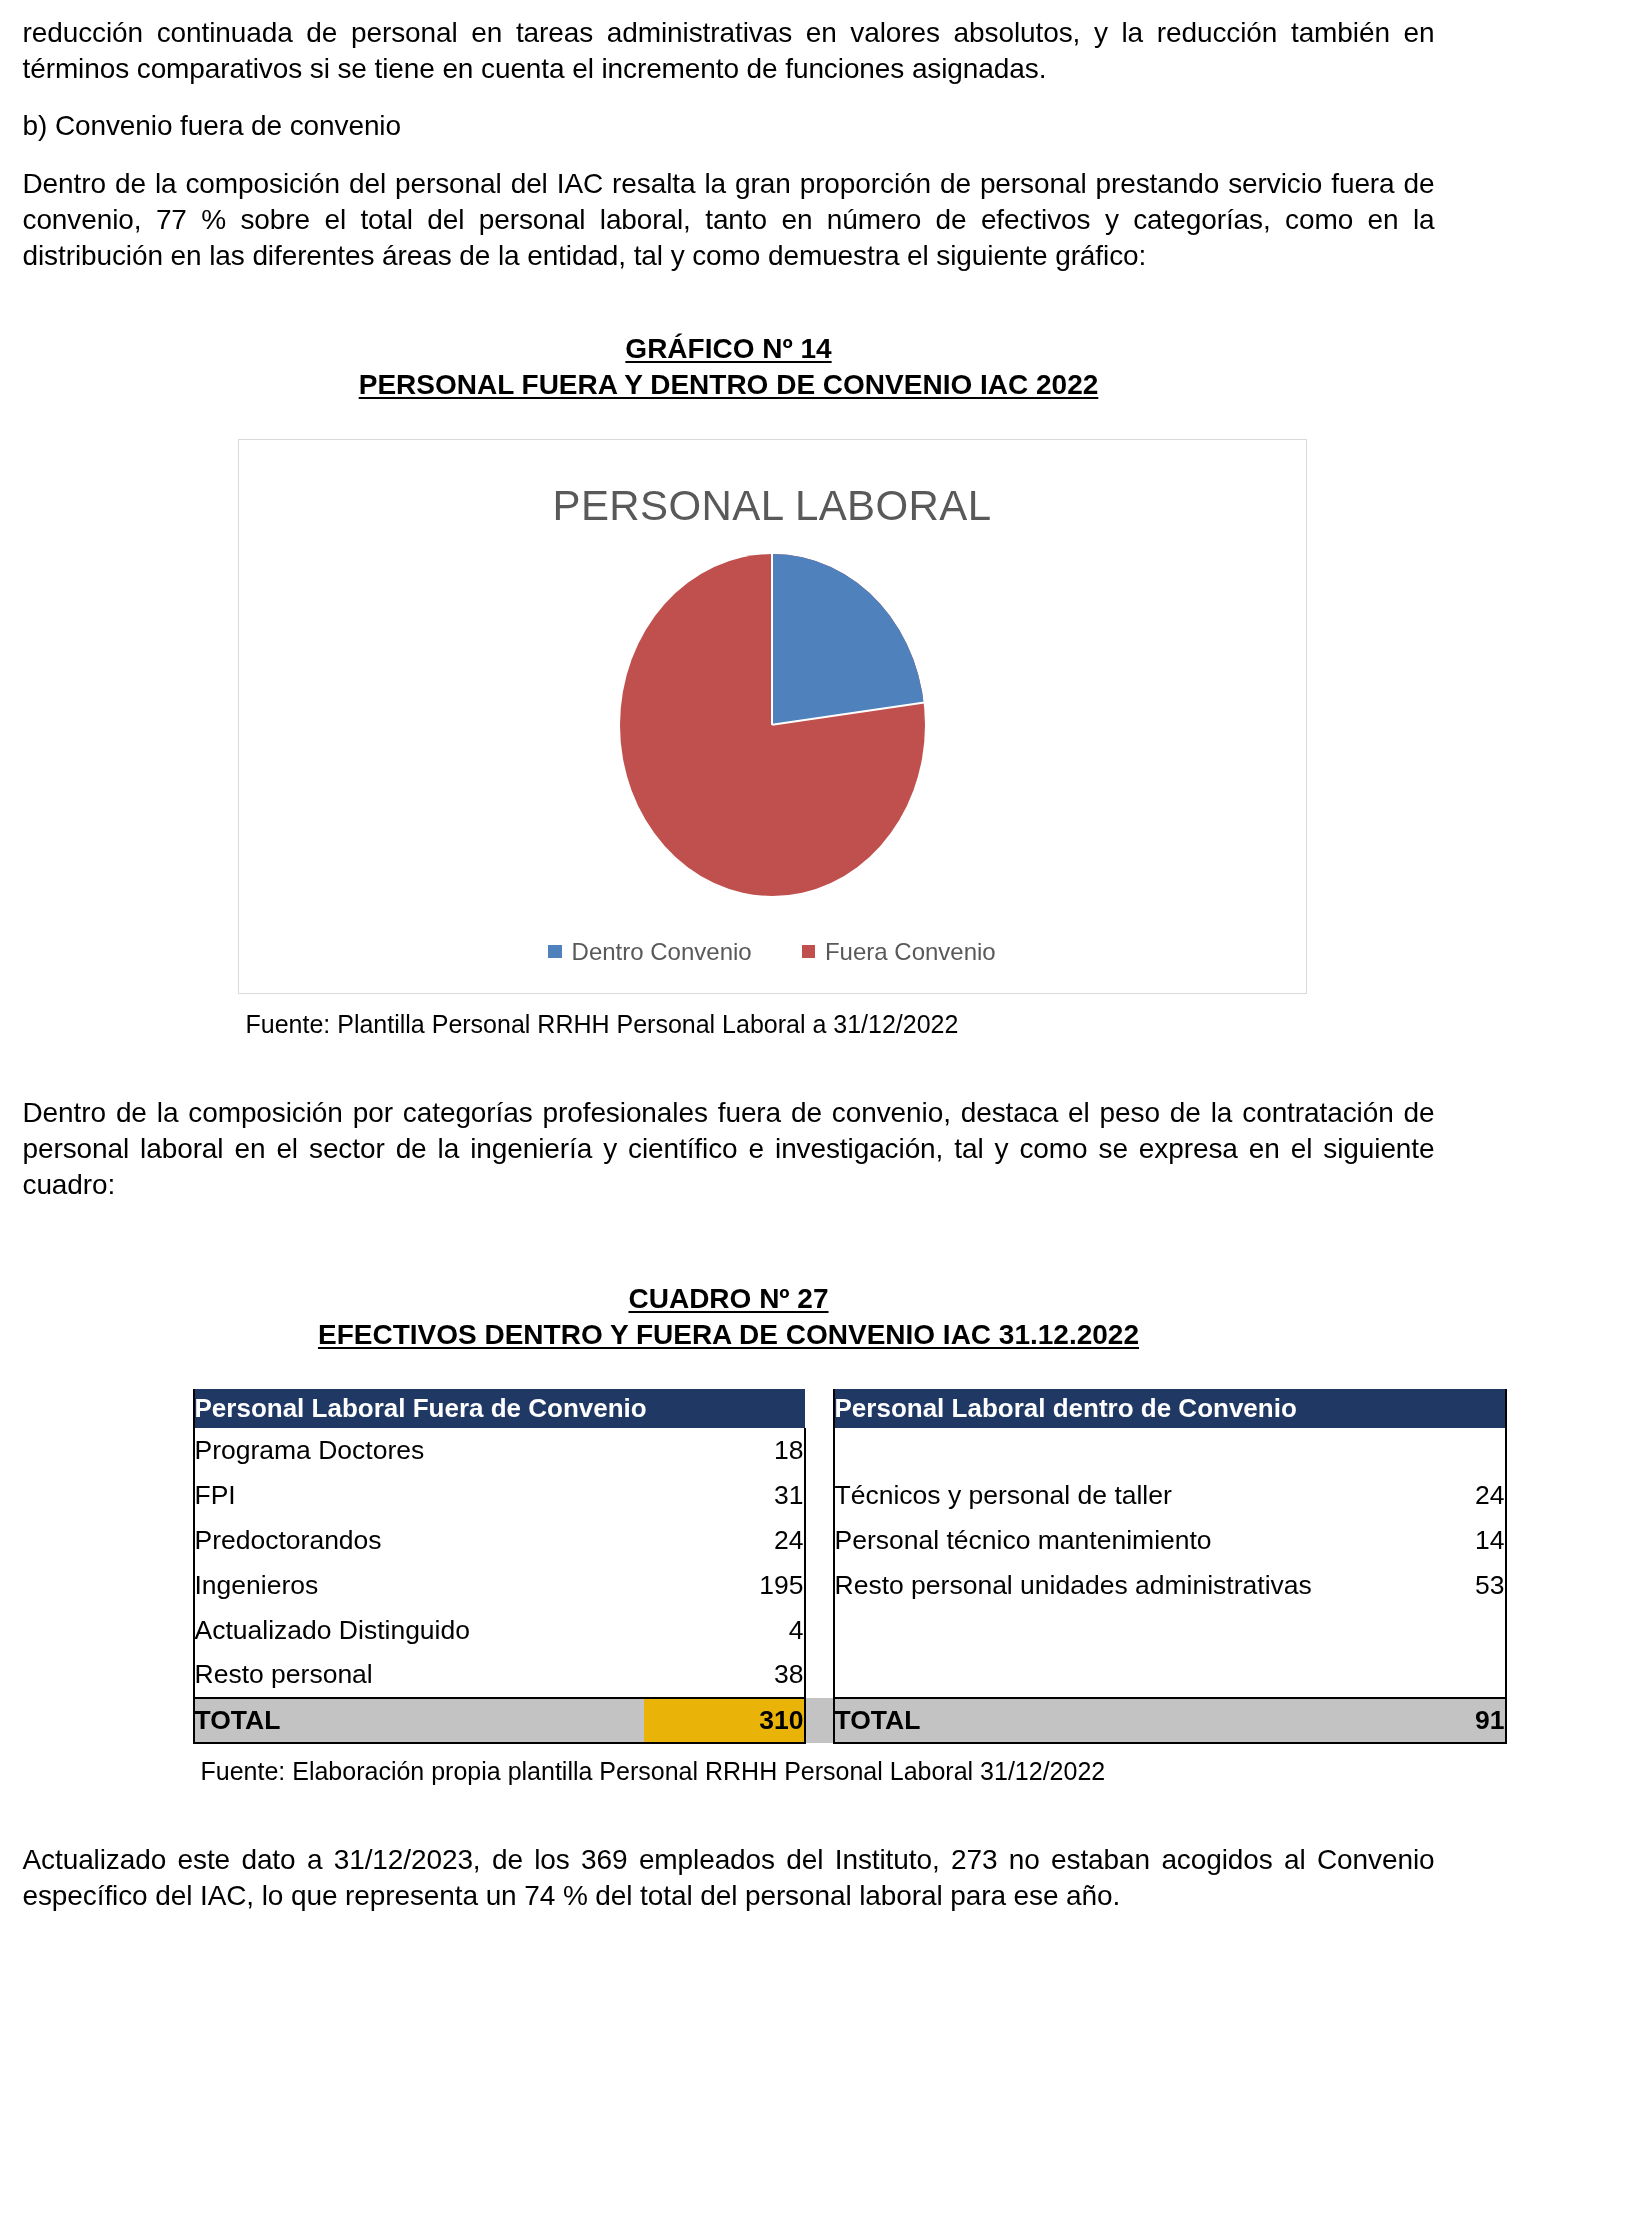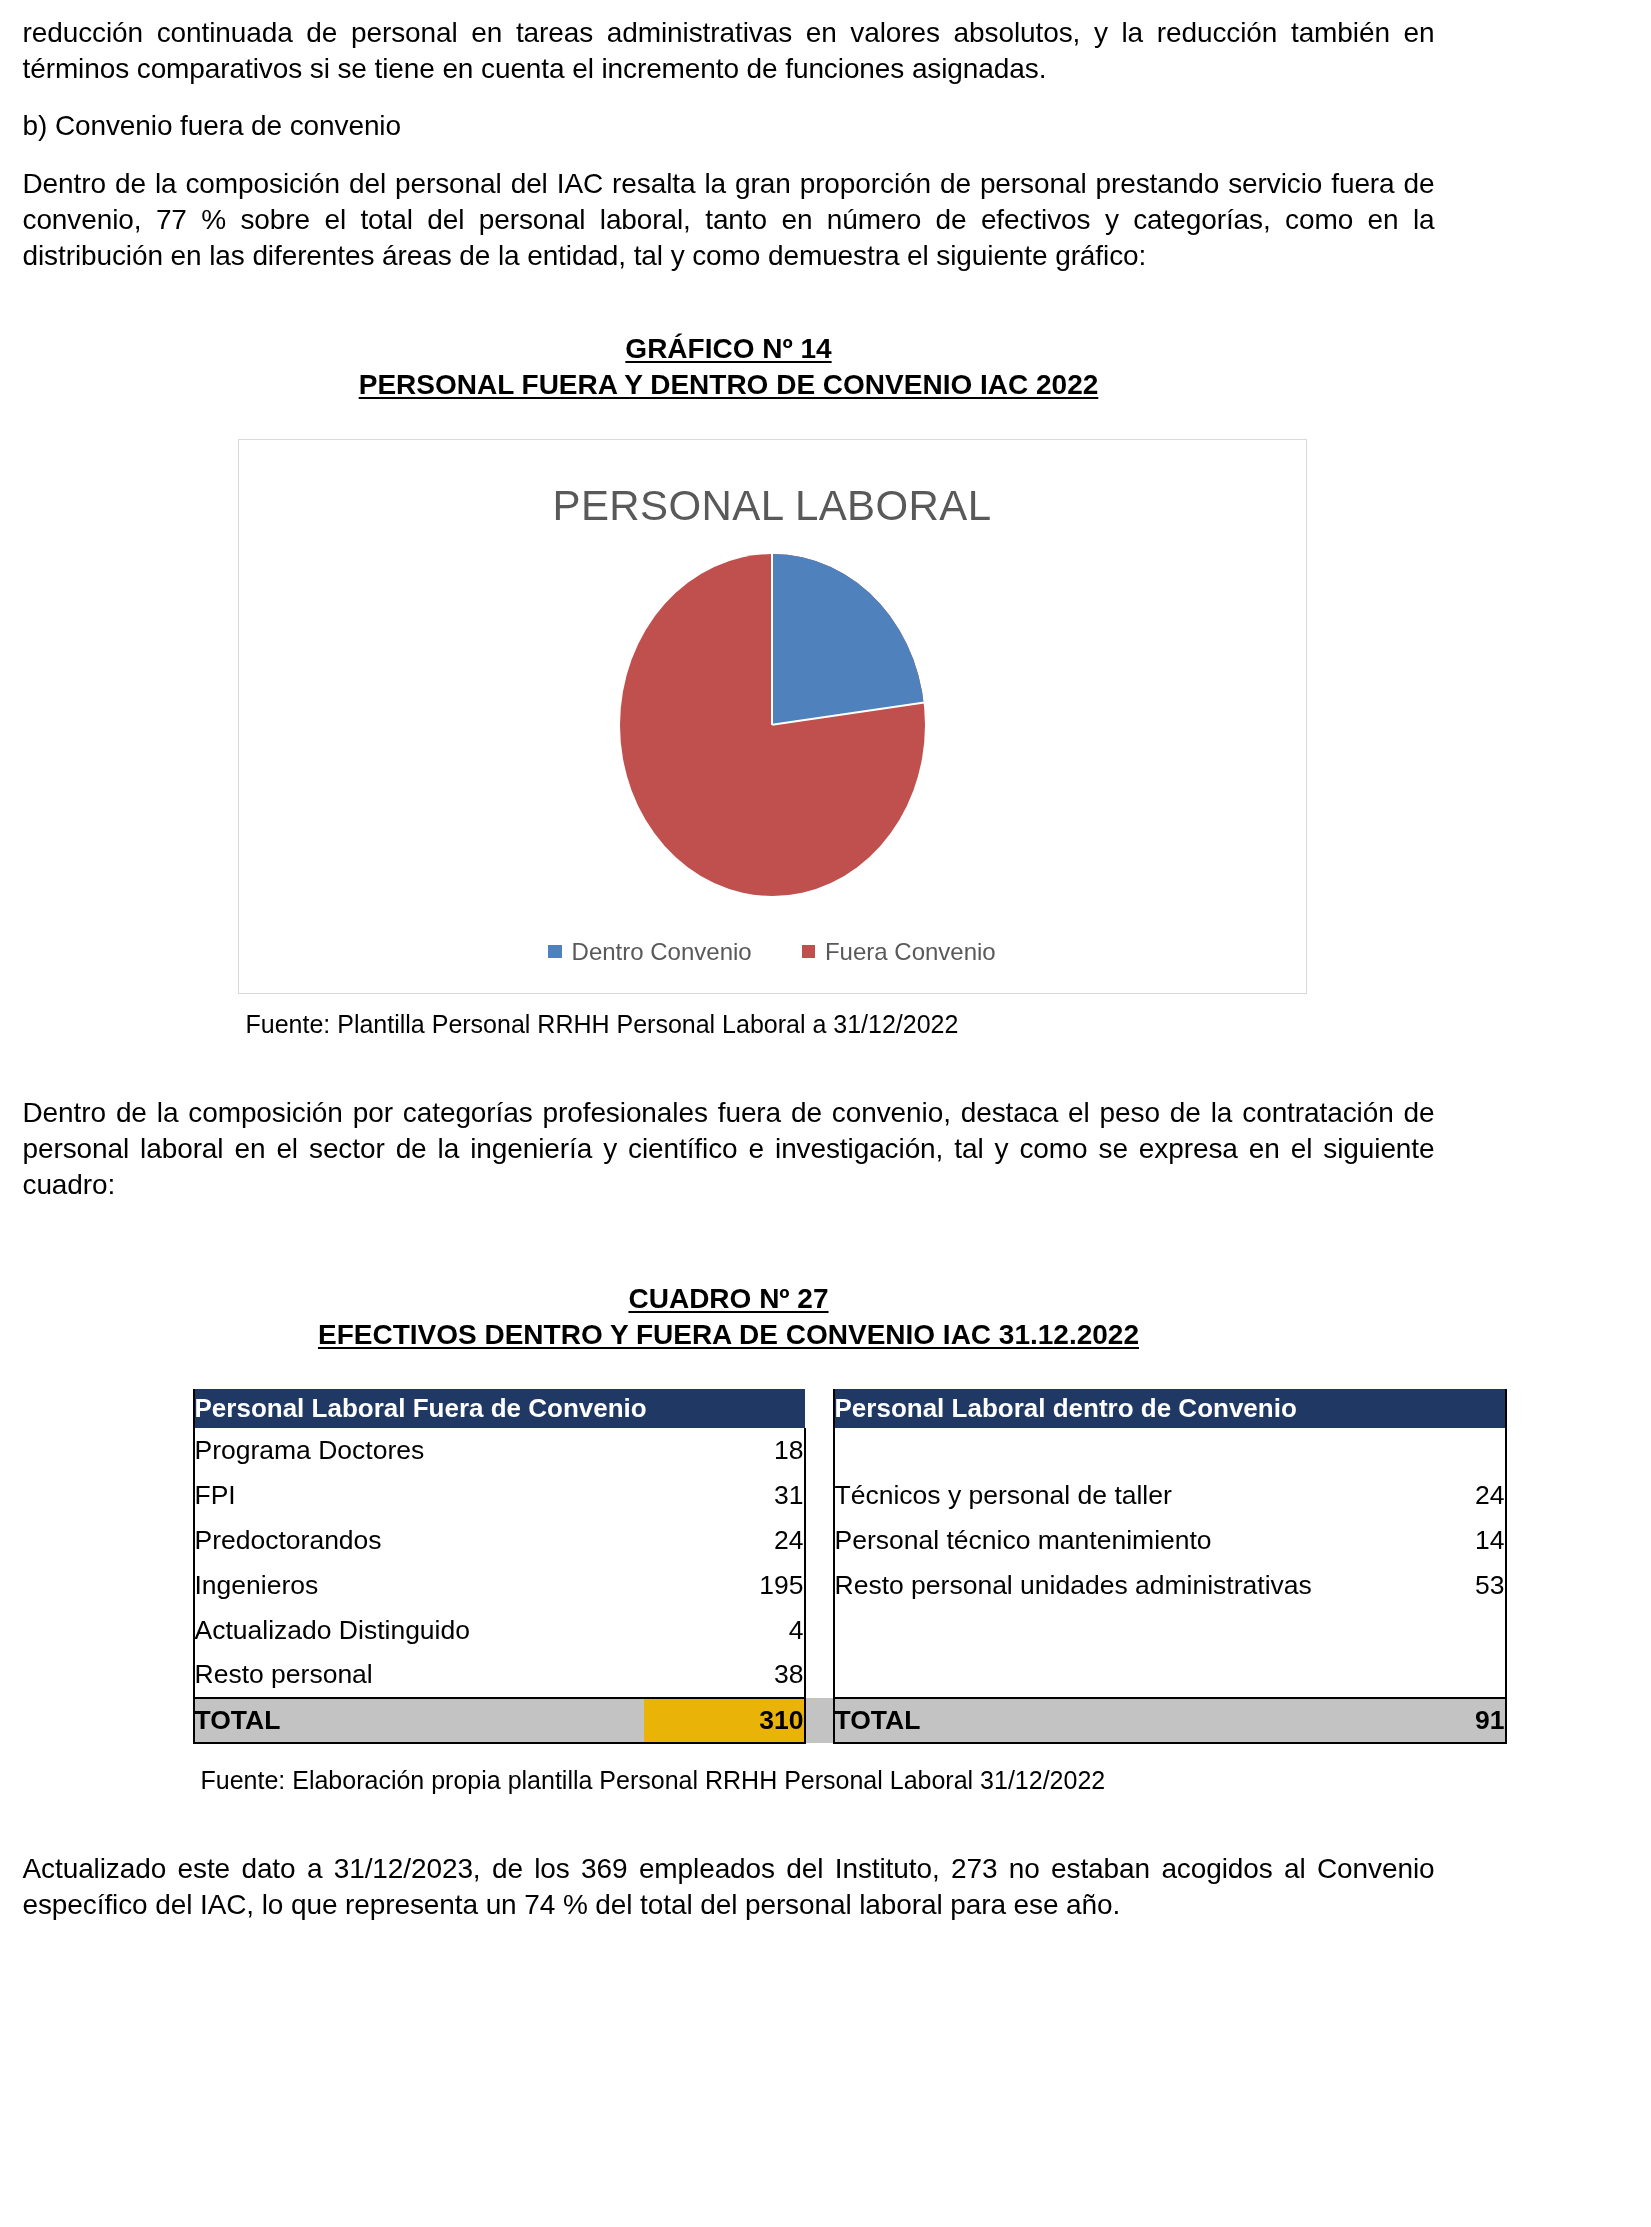--- a/index.html
+++ b/index.html
@@ -127,21 +127,21 @@
     display: inline-block;
   }
 
   .caption {
     font-size: 25px;
     padding-left: 223px;
     margin-top: 16px;
   }
   .caption.tbl {
     padding-left: 178px;
-    margin-top: 22px;
+    margin-top: 13px;
   }
 
   
   .table-wrap {
     display: flex;
     justify-content: flex-start;
     padding-left: 170px;
   }
   table.cuadro {
     border-collapse: collapse;

